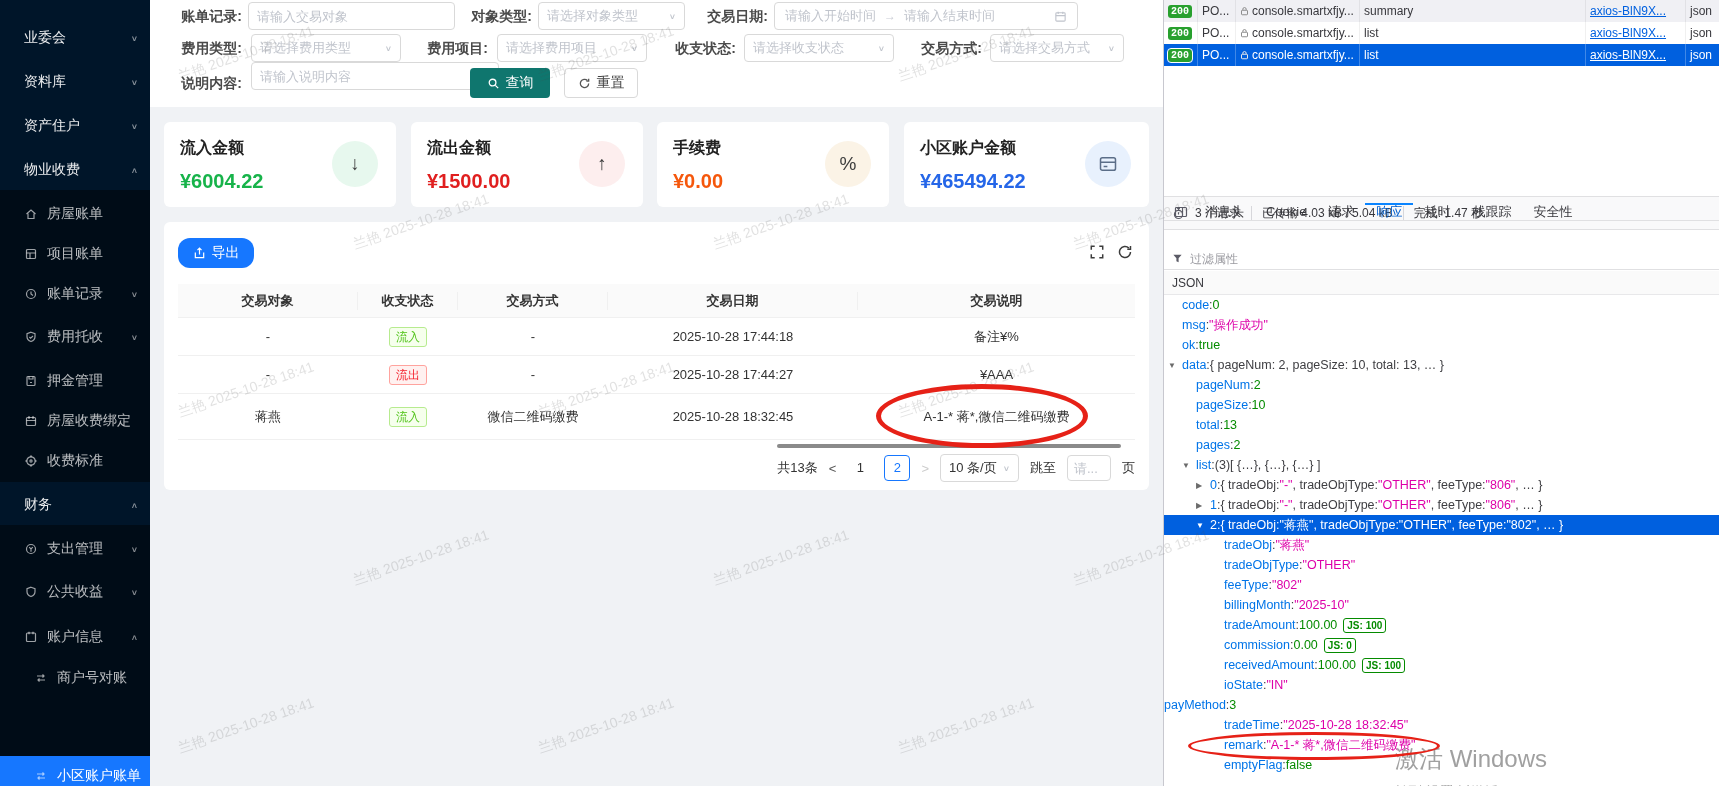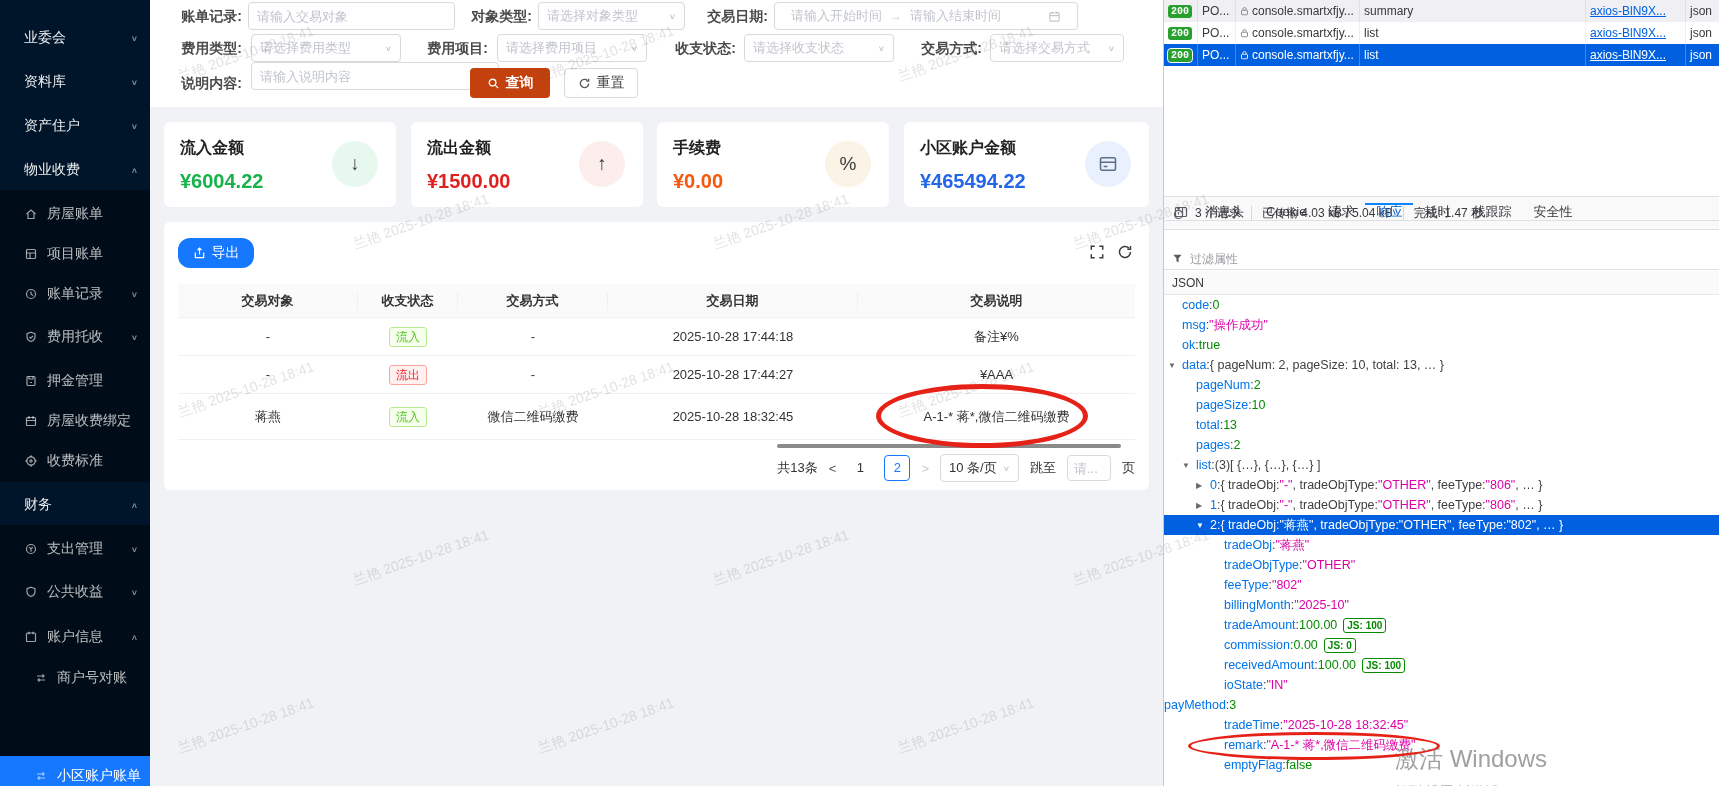--- a/index.html
+++ b/index.html
@@ -21,26 +21,26 @@
 
   
   .main{position:absolute;left:150px;top:0;width:1013px;height:786px;background:#f0f2f5;}
   .filter-panel{position:absolute;left:0;top:0;width:1013px;height:107px;background:#fff;}
   .flabel{position:absolute;height:28px;line-height:28px;font-size:14px;color:#4a4a4a;font-weight:600;text-align:right;white-space:nowrap;}
   .inp{position:absolute;height:28px;border:1px solid #d9d9d9;border-radius:4px;padding:0 8px;font-size:13px;color:#333;background:#fff;outline:none;}
   .inp::placeholder{color:#c0c4cc;}
   .sel{position:absolute;height:28px;border:1px solid #d9d9d9;border-radius:4px;background:#fff;display:flex;align-items:center;padding:0 8px;font-size:13px;cursor:pointer;}
   .sel .ph{color:#c0c4cc;flex:1;overflow:hidden;white-space:nowrap;}
   .sel .chev{color:#c0c4cc;font-size:10px;margin-left:4px;transform:scaleY(.8);}
-  .datebox{position:absolute;height:28px;border:1px solid #d9d9d9;border-radius:4px;background:#fff;display:flex;align-items:center;padding:0 16px;font-size:13px;gap:8px;}
+  .datebox{position:absolute;height:28px;border:1px solid #d9d9d9;border-radius:4px;background:#fff;display:flex;align-items:center;padding:0 10px;font-size:13px;gap:8px;}
   .datebox .ph{color:#c0c4cc;white-space:nowrap;}
   .datebox .dsep{color:#c9ccd4;font-size:12px;}
   .datebox .cal{margin-left:auto;color:#c0c4cc;display:inline-flex;}
   .btn{position:absolute;height:30px;border-radius:4px;display:inline-flex;align-items:center;justify-content:center;gap:6px;font-size:14px;cursor:pointer;border:1px solid transparent;}
-  .btn-primary{background:#c2410c;color:#fff;font-weight:bold;}
+  .btn-primary{background:#0f766e;color:#fff;}
   .btn-plain{background:#fff;color:#444;border-color:#d9d9d9;}
   .bicon{display:inline-flex;}
   .bicon svg{width:13px;height:13px;display:block;}
 
   
   .card{position:absolute;top:122px;height:85px;background:#fff;border-radius:6px;}
   .card .ct{position:absolute;left:16px;top:16px;font-size:16px;font-weight:700;color:#222;}
   .card .cv{position:absolute;left:16px;top:48px;font-size:20px;font-weight:700;}
   .v-green{color:#17b34a;} .v-red{color:#e01f1f;} .v-orange{color:#f5570c;} .v-blue{color:#2566e8;}
   .cicon{position:absolute;right:18px;top:19px;width:46px;height:46px;border-radius:50%;display:flex;align-items:center;justify-content:center;font-size:19px;color:#3d3d3d;}

